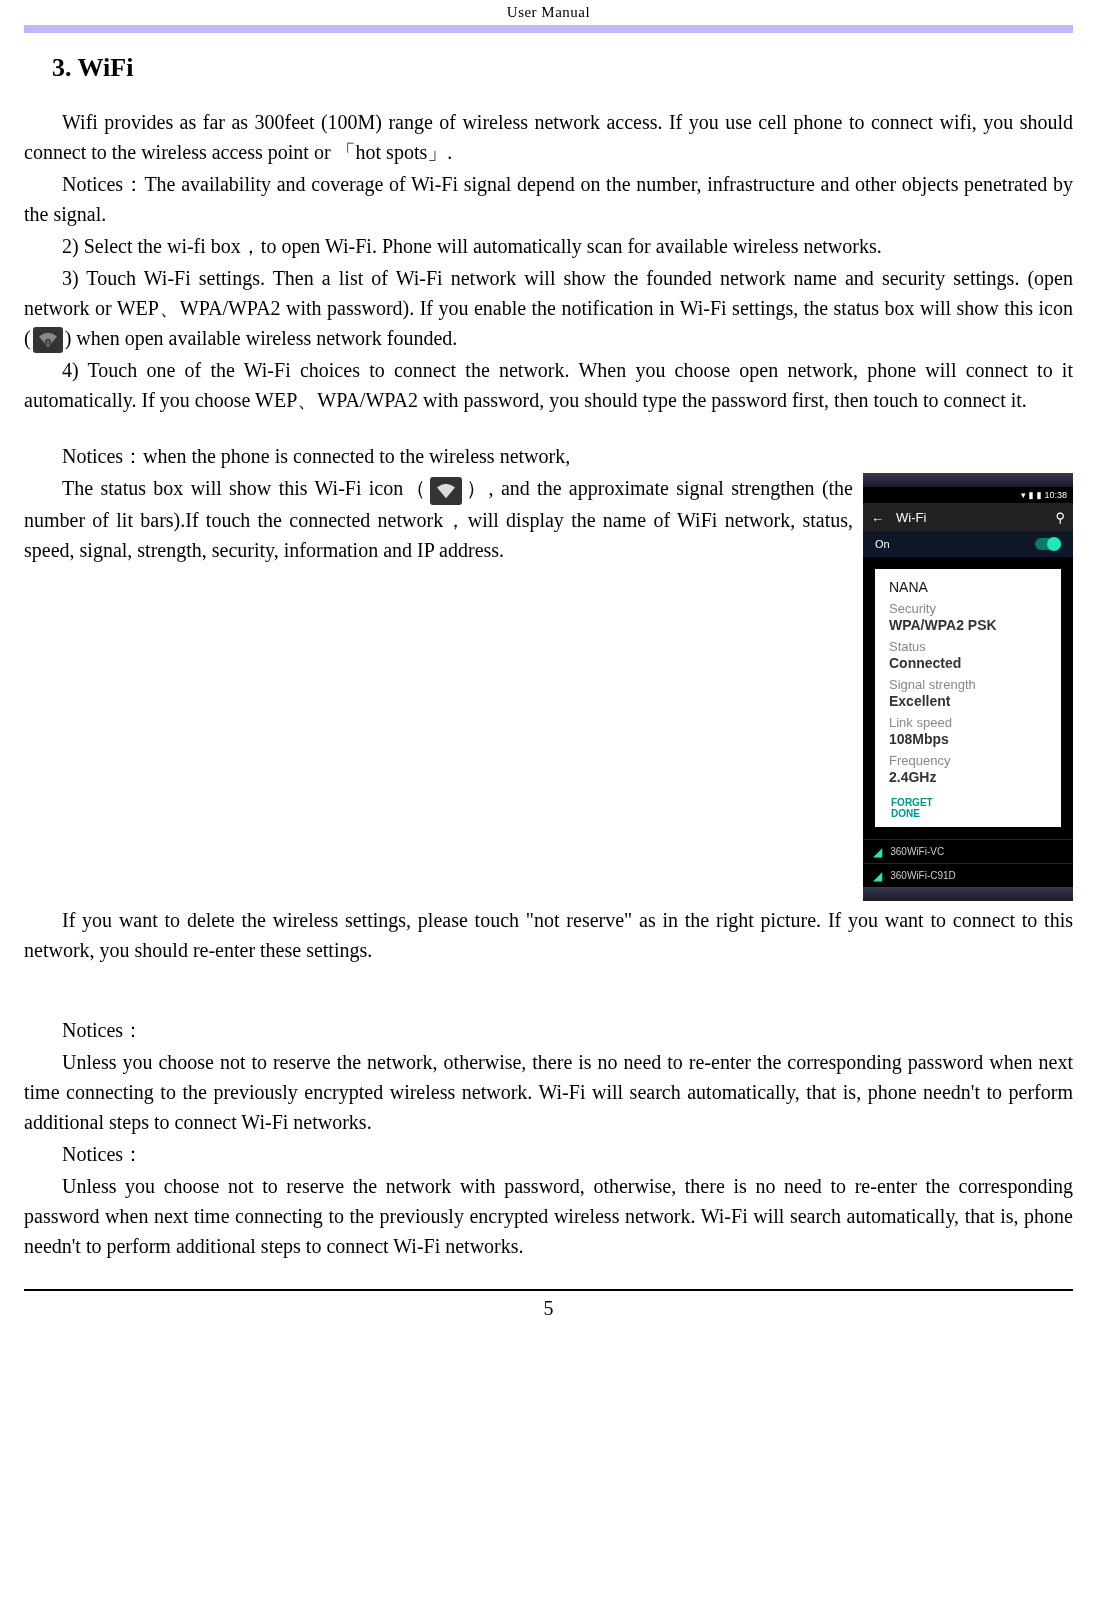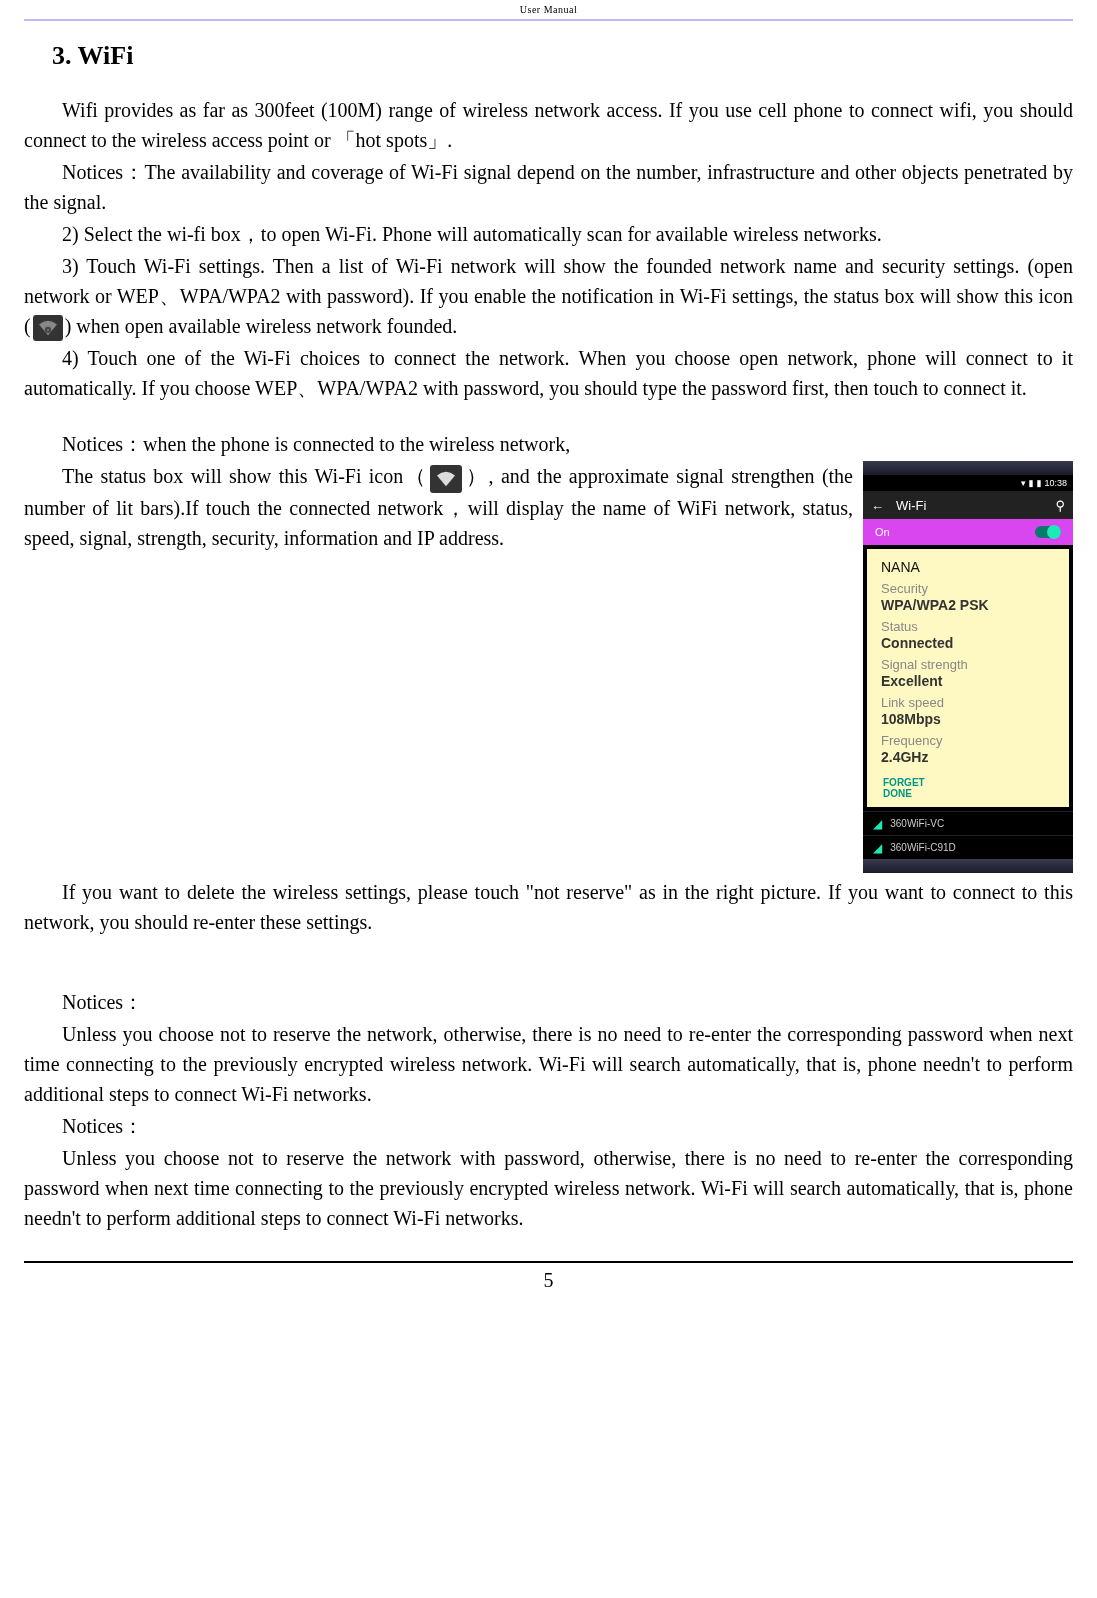--- a/index.html
+++ b/index.html
@@ -10,23 +10,23 @@
     body {
       font-family: 'Times New Roman', Times, serif;
       background: #fff;
       color: #000;
       width: 1097px;
       margin: 0 auto;
       padding: 0 24px;
     }
     .header {
       text-align: center;
-      font-size: 10px;
+      font-size: 15px;
       padding: 4px 0;
-      border-bottom: 2px solid #c4b5fd;
+      border-bottom: 8px solid #c4b5fd;
       letter-spacing: 0.5px;
     }
     .content {
       padding-top: 12px;
     }
     .section-title {
       font-size: 26px;
       font-weight: bold;
       margin: 8px 0 24px 28px;
     }
@@ -100,21 +100,21 @@
       padding: 0 8px;
       font-size: 13px;
       gap: 12px;
     }
     .phone-titlebar .search {
       margin-left: auto;
       font-size: 13px;
     }
     .phone-toggle-row {
       height: 26px;
-      background: #d946ef;
+      background: #0f172a;
       display: flex;
       align-items: center;
       padding: 0 12px;
       font-size: 11px;
       justify-content: space-between;
     }
     .toggle {
       width: 26px;
       height: 12px;
       background: #0a7a6a;
@@ -125,23 +125,23 @@
       content: '';
       position: absolute;
       right: 0;
       top: -1px;
       width: 14px;
       height: 14px;
       background: #1de9b6;
       border-radius: 50%;
     }
     .phone-dialog {
-      background: #fef9c3;
+      background: #ffffff;
       color: #444;
-      margin: 4px;
+      margin: 12px;
       padding: 10px 14px 8px;
     }
     .dialog-title {
       color: #111;
       font-size: 14px;
       font-weight: 500;
       margin-bottom: 6px;
     }
     .dialog-label {
       font-size: 13px;

